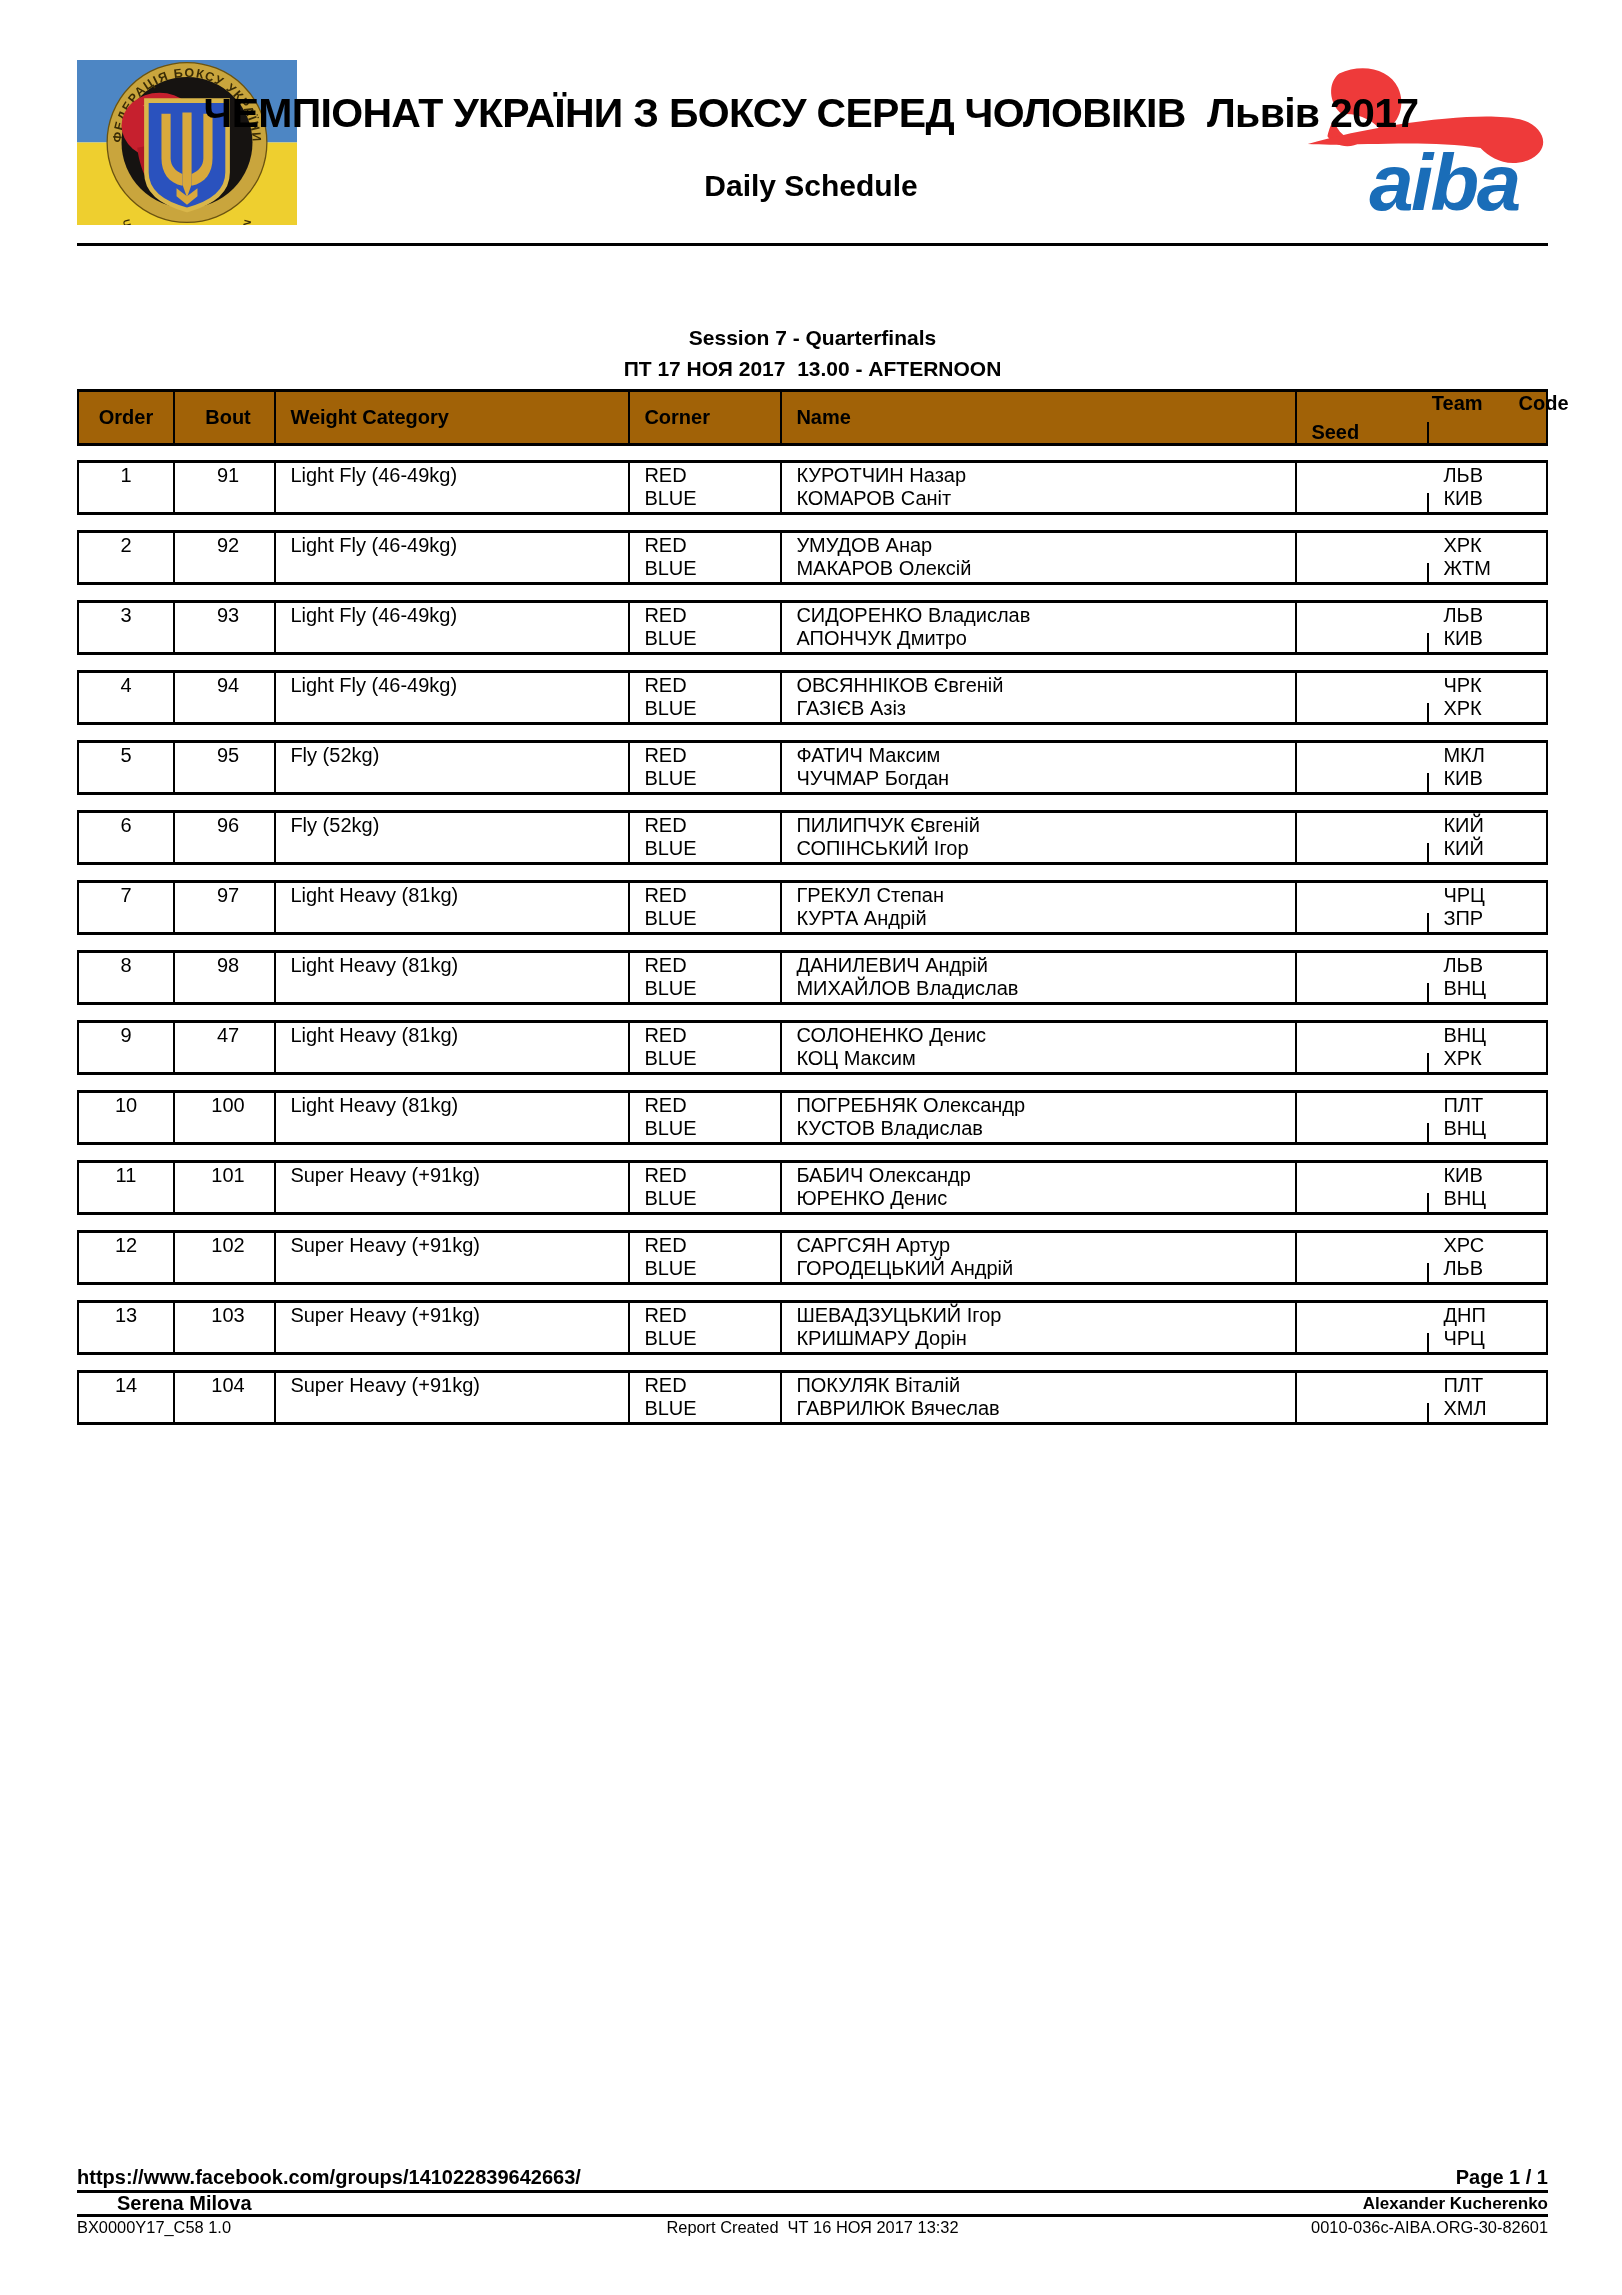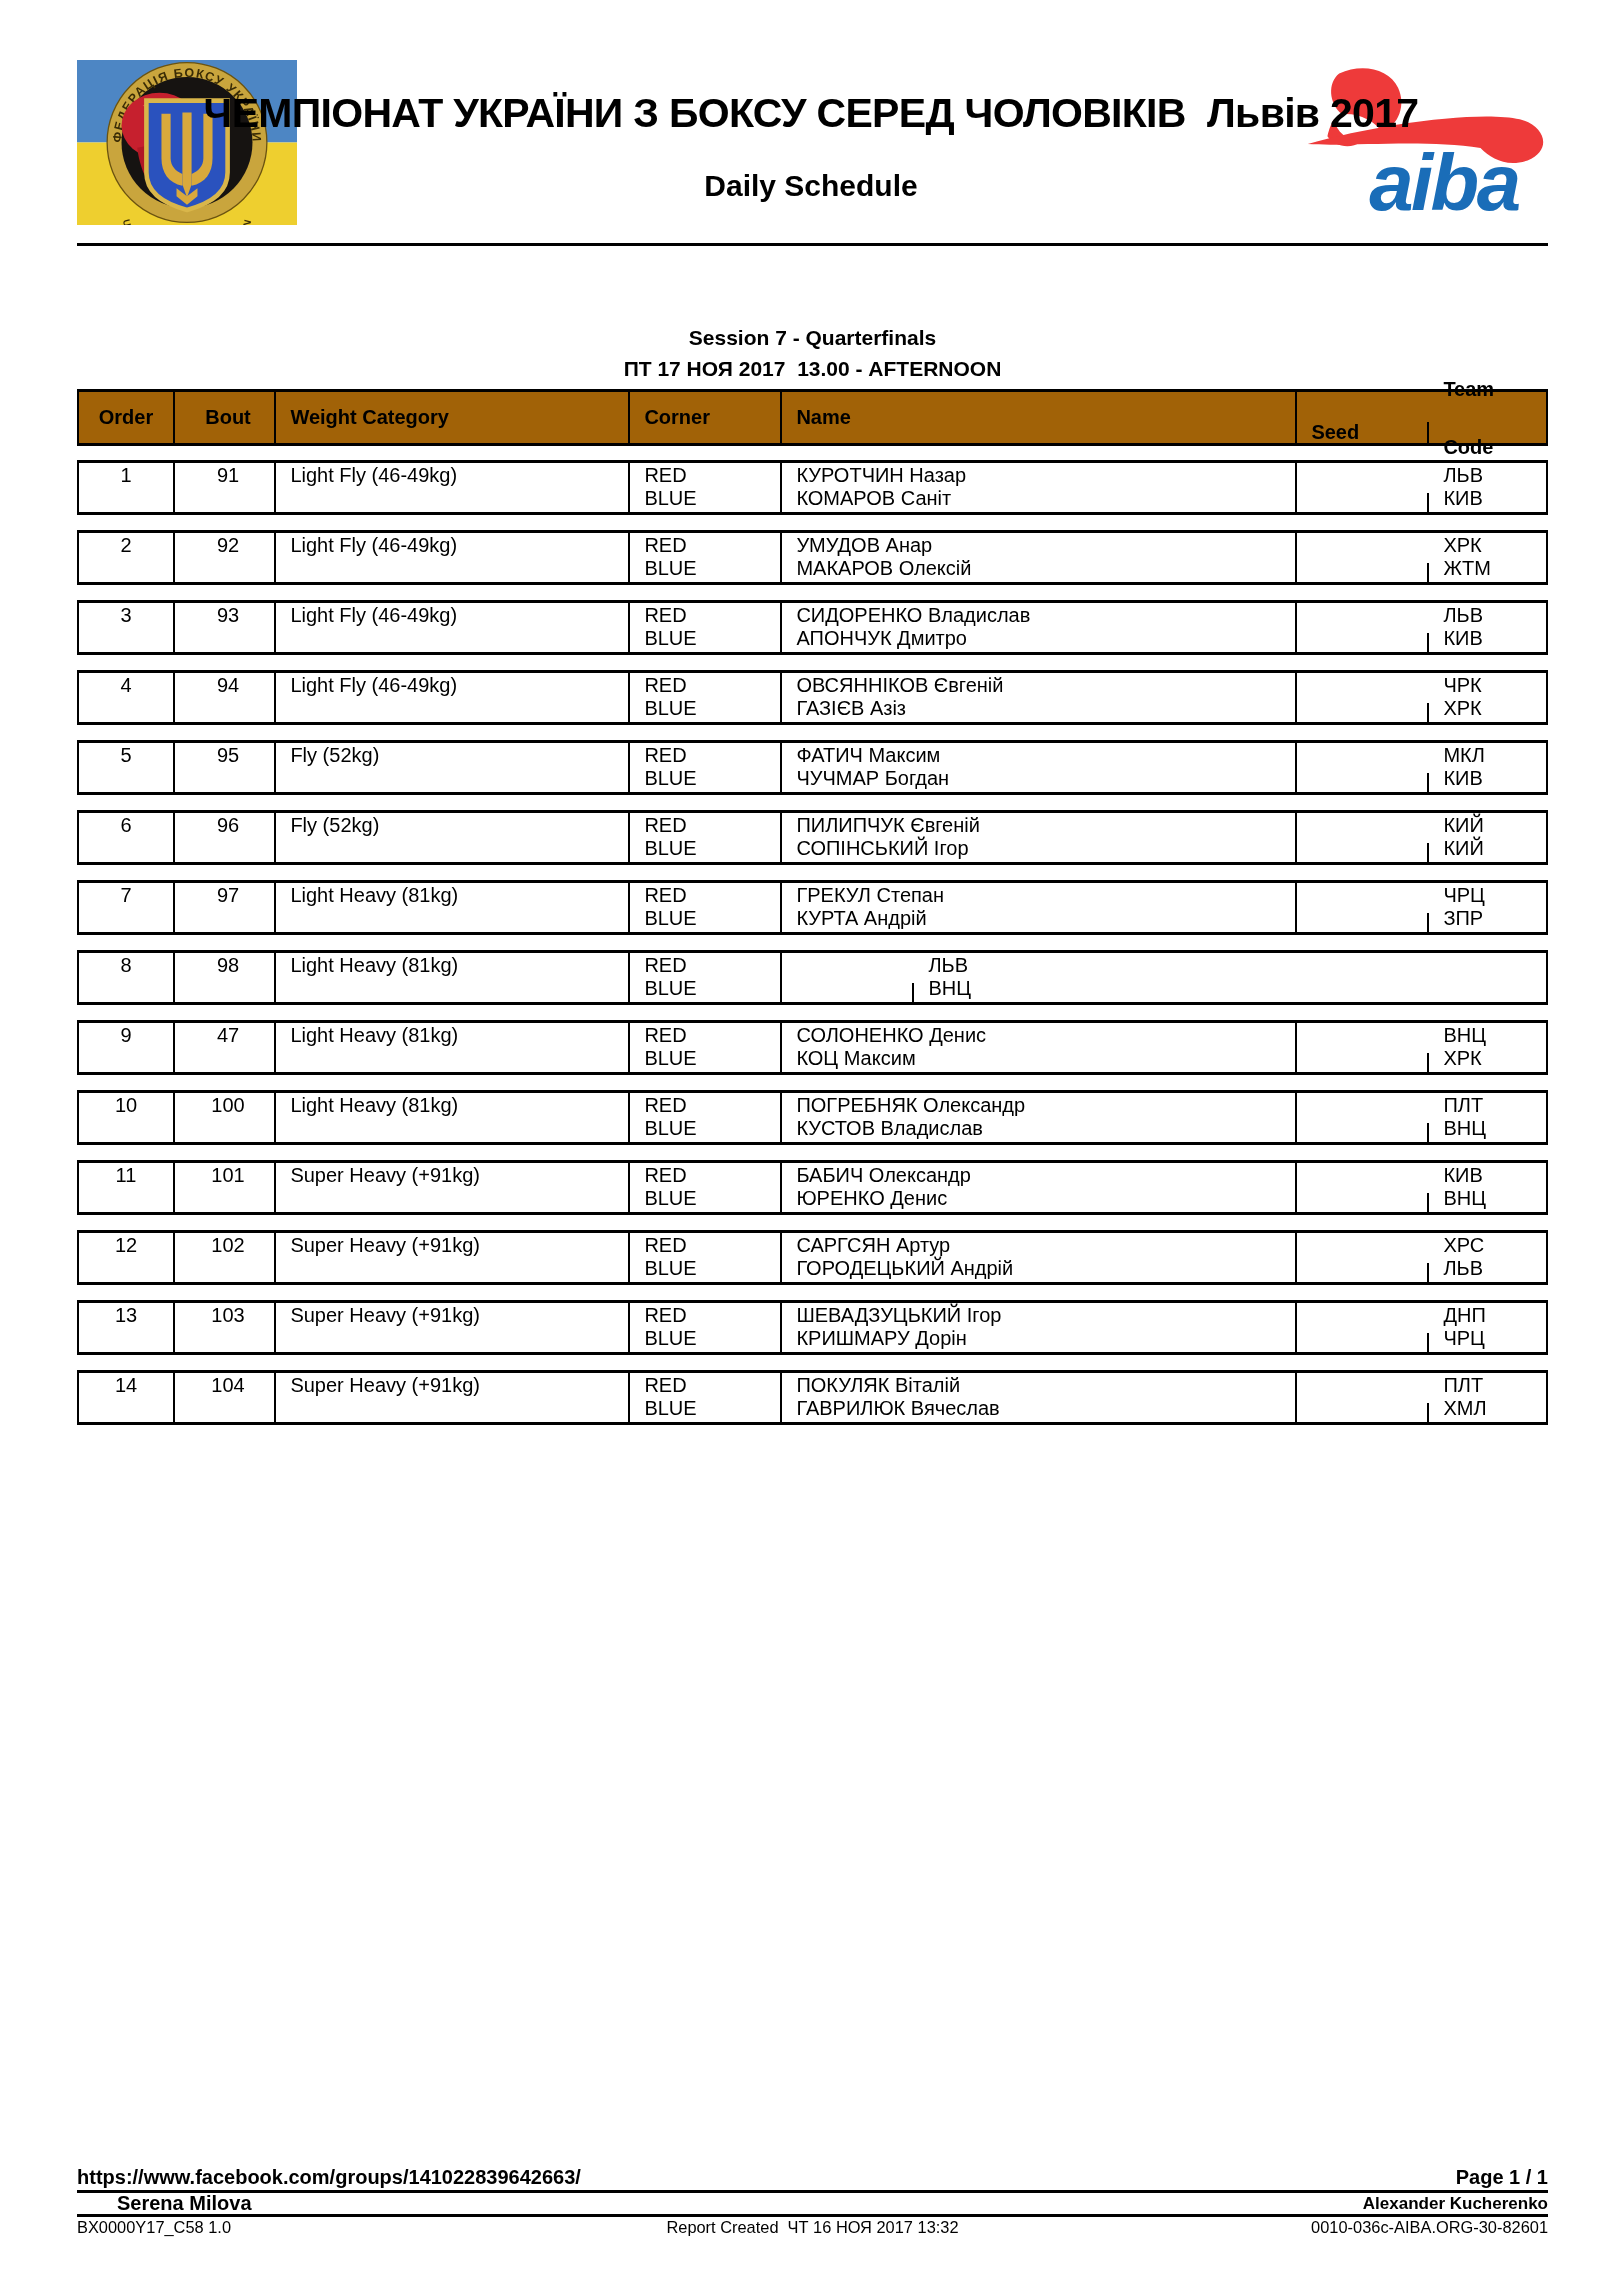--- a/index.html
+++ b/index.html
@@ -28,21 +28,21 @@
 
   
   .sched-header {
     top:389px; left:77px; width:1471px; height:57px; display:flex;
     border:2px solid #000; border-top-width:3.3px; border-bottom-width:3.3px;
     box-sizing:border-box; font-weight:bold; font-size:20px; background:#a16207;
   }
   .th { border-right:2px solid #000; box-sizing:border-box; display:flex;
         align-items:center; padding-left:14.4px; flex:0 0 auto; }
   .th.center { justify-content:center; padding-left:0; }
-  .th.two-line { flex-direction:column; align-items:flex-start; justify-content:center;
+  .th.two-line { flex-direction:row; align-items:flex-start; justify-content:center;
                  line-height:22px;gap:36px; }
   .th:last-child { border-right:none; flex:1 1 auto; }
 
   .col-order  { width:96px; }
   .col-bout   { width:94px;margin-left:7px; }
   .col-weight { width:354px; }
   .col-corner { width:152px; }
   .col-name   { width:515px; }
   .col-seed   { width:132px;margin-top:30px; }
   .col-team   { width:128px; }
@@ -268,20 +268,24 @@
     </div>
   </div>
       <div class="bout-block">
     <div class="cell col-order center">8</div>
     <div class="cell col-bout center">98</div>
     <div class="cell col-weight">Light Heavy (81kg)</div>
     <div class="cell col-corner">
       <div class="line">RED</div>
       <div class="line">BLUE</div>
     </div>
+    <div class="cell col-name">
+      <div class="line">ДАНИЛЕВИЧ Андрій</div>
+      <div class="line">МИХАЙЛОВ Владислав</div>
+    </div>
     <div class="cell col-seed"></div>
     <div class="cell col-team">
       <div class="line">ЛЬВ</div>
       <div class="line">ВНЦ</div>
     </div>
   </div>
       <div class="bout-block">
     <div class="cell col-order center">9</div>
     <div class="cell col-bout center">47</div>
     <div class="cell col-weight">Light Heavy (81kg)</div>

